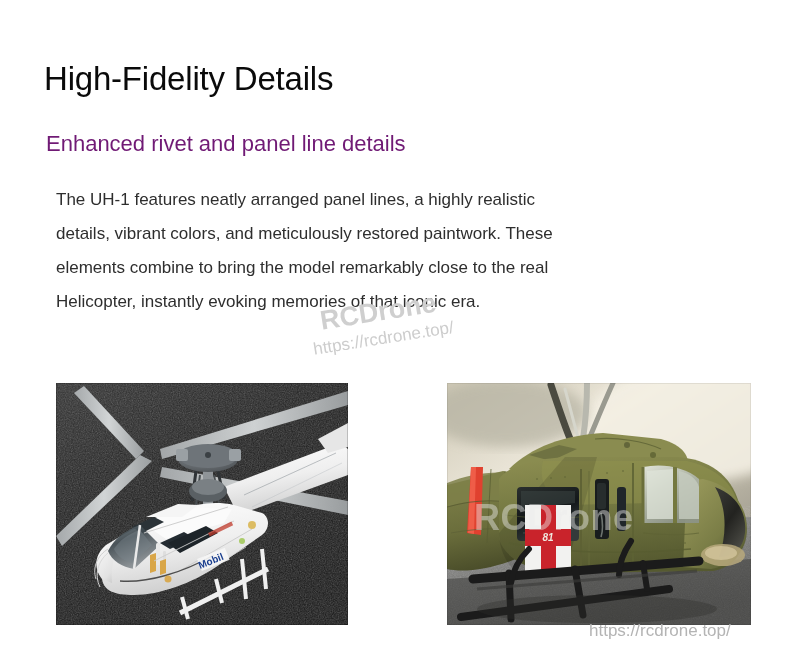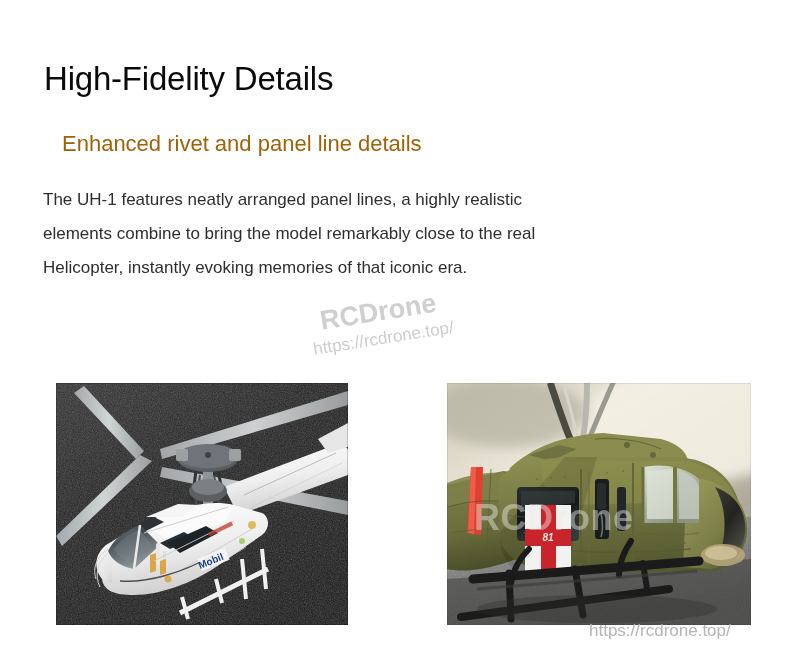--- a/index.html
+++ b/index.html
@@ -32,29 +32,28 @@
     color: #0a0a0a;
     letter-spacing: -0.2px;
     white-space: nowrap;
   }
   .subtitle {
     position: absolute;
     left: 46px;
     top: 131px;
     font-size: 22px;
     font-weight: normal;
-    color: #a16207;
+    color: #701a75;
     white-space: nowrap;
-    margin-left: 16px;
   }
 
   
   .body-copy {
     position: absolute;
-    left: 43px;
+    left: 56px;
     top: 183px;
     width: 706px;
     font-size: 17px;
     line-height: 34px;
     color: #2e2e2e;
   }
   .body-copy .line { display: block; white-space: nowrap; }
 
   
   .wm {
@@ -117,20 +116,21 @@
 <body>
 
 <div class="page">
 
   <div class="title">High-Fidelity Details</div>
 
   <div class="subtitle">Enhanced rivet and panel line details</div>
 
   <div class="body-copy">
     <span class="line">The UH-1 features neatly arranged panel lines, a highly realistic</span>
+    <span class="line">details, vibrant colors, and meticulously restored paintwork. These</span>
     <span class="line">elements combine to bring the model remarkably close to the real</span>
     <span class="line">Helicopter, instantly evoking memories of that iconic era.</span>
   </div>
 
   <div class="wm wm-brand-center">RCDrone</div>
   <div class="wm wm-url-center">https://rcdrone.top/</div>
 
   <div class="photo photo-left">
     <svg viewBox="0 0 292 242" preserveAspectRatio="none">
       <defs>

